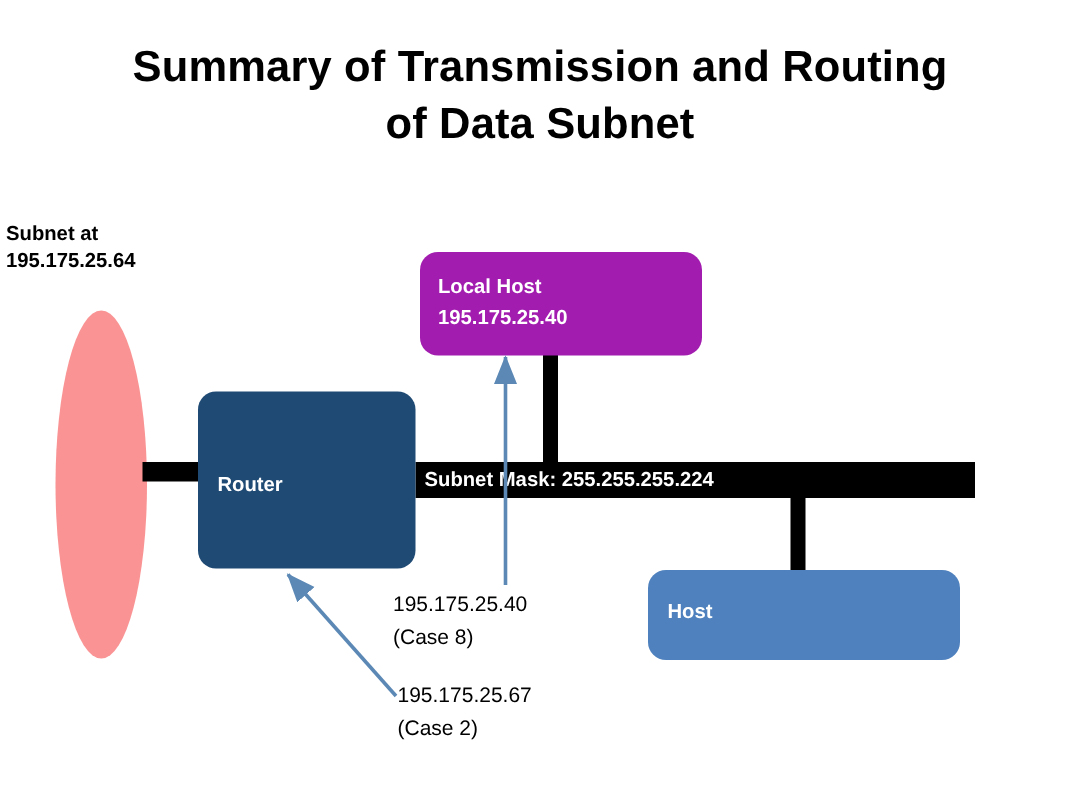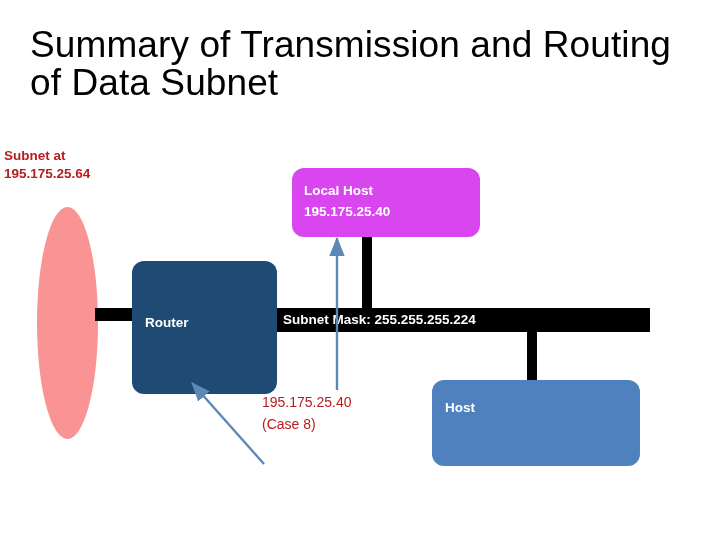--- a/index.html
+++ b/index.html
@@ -17,32 +17,33 @@
     background: #ffffff;
     overflow: hidden;
   }
 
   
   #title {
     position: absolute;
     left: 30px;
     top: 26px;
     width: 660px;
-    font-size: 37px;
+    text-align: center;
+    font-size: 29px;
     line-height: 38px;
     color: #000000;
-    font-weight: 400;
+    font-weight: 700;
     letter-spacing: 0.1px;
   }
   #title .tline { display: block; }
 
   
   .blacklabel {
     position: absolute;
-    color: #b91c1c;
+    color: #000000;
     font-size: 13.5px;
     line-height: 18px;
     white-space: nowrap;
   }
   .blacklabel.bold { font-weight: bold; }
   .blacklabel .l { display: block; }
 
   #subnet-at-label { left: 4px; top: 147px; }
   #case1-label { left: 262px; top: 391px; font-size: 14px; line-height: 22px; }
   #case2-label { left: 265px; top: 452px; font-size: 14px; line-height: 22px; }
@@ -67,42 +68,41 @@
     font-size: 13.5px;
     line-height: 21px;
   }
   .node-box .l { display: block; white-space: nowrap; }
 
   #local-host-box {
     left: 280px;
     top: 168px;
     width: 188px;
     height: 69px;
-    background: #d946ef;
+    background: #a21caf;
     padding: 12px 0 0 12px;
-    margin-left: 12px;
   }
   #router-box {
     left: 132px;
     top: 261px;
     width: 145px;
-    height: 133px;
+    height: 118px;
     background: #1f4a74;
     padding: 0;
   }
   #router-box .l {
     position: absolute;
     left: 13px;
     top: 51px;
   }
   #host-box {
     left: 432px;
     top: 380px;
     width: 208px;
-    height: 86px;
+    height: 60px;
     background: #4e81bd;
     padding: 17px 0 0 13px;
   }
 
   
   .bus {
     position: absolute;
     background: #000000;
   }
   #bus-stub-left   { left: 95px;  top: 308px; width: 40px;  height: 13px; }
@@ -165,20 +165,24 @@
   </div>
 
   <div class="node-box" id="host-box">
     <span class="l">Host</span>
   </div>
 
   <div class="blacklabel" id="case1-label">
     <span class="l">195.175.25.40</span>
     <span class="l">(Case 8)</span>
   </div>
+  <div class="blacklabel" id="case2-label">
+    <span class="l">195.175.25.67</span>
+    <span class="l">(Case 2)</span>
+  </div>
 
   <svg id="arrow-layer" viewBox="0 0 720 540">
     <defs>
       <marker id="ah" markerWidth="9" markerHeight="9" refX="7.5" refY="3.2" orient="auto" markerUnits="strokeWidth">
         <path d="M0,0 L8,3.2 L0,6.4 z" fill="#5b88b5"></path>
       </marker>
     </defs>
 
     <line x1="337" y1="390" x2="337" y2="238" stroke="#5b88b5" stroke-width="2.4" marker-end="url(#ah)"></line>
 

